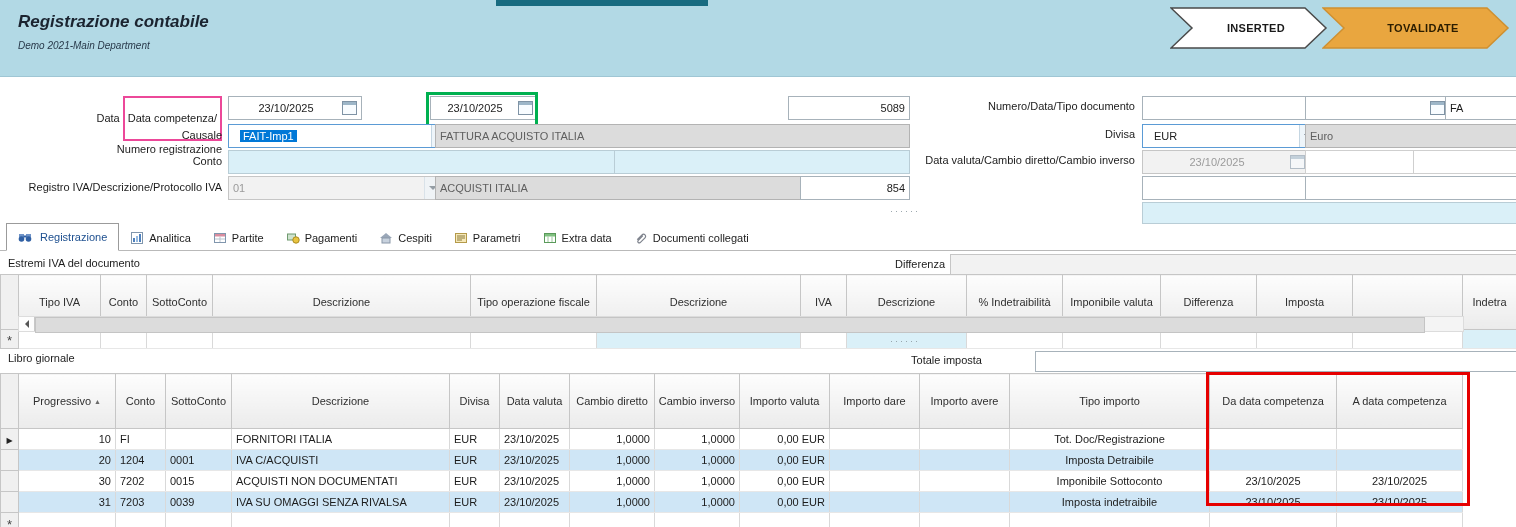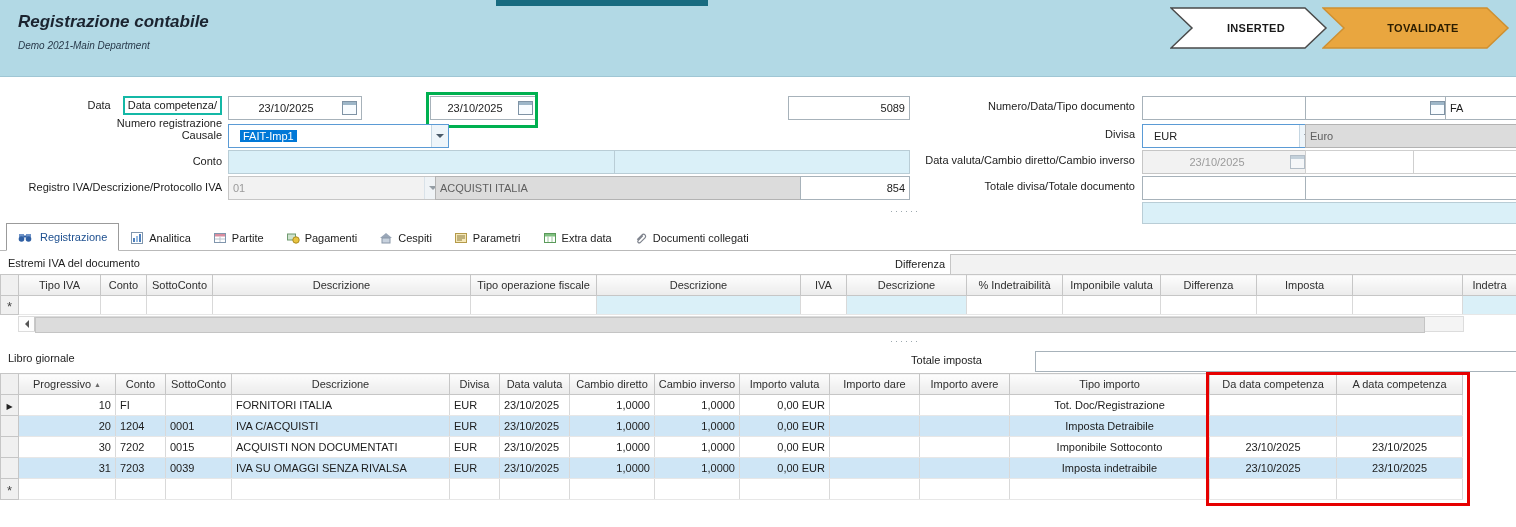--- a/index.html
+++ b/index.html
@@ -9,21 +9,21 @@
   .hdr{position:absolute;left:0;top:0;width:1516px;height:76px;background:#b2d9e5;border-bottom:1px solid #9fc6d4;}
   .accent{position:absolute;left:496px;top:0;width:212px;height:6px;background:#186b80;}
   .title{position:absolute;left:18px;top:12px;font-size:17px;font-weight:bold;font-style:italic;color:#1b2430;}
   .subtitle{position:absolute;left:18px;top:40px;font-size:10px;font-style:italic;color:#28394a;}
   .wfarrow{position:absolute;top:7px;height:42px;}
   .wfarrow svg{position:absolute;left:0;top:0;}
   .wfarrow .wftxt{position:relative;display:flex;align-items:center;justify-content:center;height:100%;padding-left:14px;font-weight:bold;font-size:11px;letter-spacing:.3px;}
 
   
   .llbl,.rlbl{position:absolute;text-align:right;line-height:13px;color:#1c1c1c;}
-  .gbox{display:inline-block;border:2px solid #14b8a6;padding:1px 3px;margin-left:12px;}
+  .gbox{display:inline-block;border:2px solid #ec4899;padding:14px 3px;margin-left:3px;}
   .field{position:absolute;height:22px;border:1px solid #a7b2ba;background:#fff;display:flex;align-items:center;padding:0 4px;overflow:hidden;}
   .field.cyan{background:#daf0f8;border-color:#b9cdd6;}
   .field.gray{background:#dcdcdc;border-color:#b3b3b3;color:#5f5f5f;}
   .field.dis{background:#f2f2f2;border-color:#c6c6c6;color:#9b9b9b;}
   .field.soft{border-color:#cfcfcf;}
   .fval{flex:1;white-space:nowrap;overflow:hidden;}
   .fval.c{text-align:center;}
   .fval.r{text-align:right;}
   .sel{background:#0078d7;color:#fff;padding:0 3px;}
   .combo{border-color:#5b9bd5;padding-left:11px;}
@@ -36,21 +36,21 @@
 
   
   .tabbar{position:absolute;left:0;top:224px;width:1516px;height:26px;display:flex;align-items:flex-end;padding-left:6px;border-bottom:1px solid #b9b9b9;background:#fff;}
   .tab{display:flex;align-items:center;gap:5px;height:25px;padding:0 11px;white-space:nowrap;color:#1c1c1c;}
   .tab.active{border:1px solid #9b9b9b;border-bottom:1px solid #fff;background:#fff;color:#1d4f8f;height:26px;margin-bottom:-1px;gap:8px;}
   .ticon{display:inline-flex;width:14px;height:14px;}
 
   
   .seclbl{position:absolute;color:#1c1c1c;}
   .grid{position:absolute;border-collapse:collapse;table-layout:fixed;font-size:11px;}
-  .grid th{font-weight:normal;background:linear-gradient(#fdfdfd,#ebebeb);border:1px solid #c6c6c6;padding:2px 3px;height:16px;white-space:nowrap;overflow:hidden;color:#2f2f2f;text-align:center;}
+  .grid th{font-weight:normal;background:linear-gradient(#fdfdfd,#ebebeb);border:1px solid #c6c6c6;padding:19px 3px;height:16px;white-space:nowrap;overflow:hidden;color:#2f2f2f;text-align:center;}
   .grid td{border-left:1px solid #d9d9d9;border-right:1px solid #d9d9d9;border-bottom:1px solid #e7e7e7;padding:1px 4px;height:16px;white-space:nowrap;overflow:hidden;background:#fff;}
   .gg td{height:18px;}
   .mk{background:#f0f0f0 !important;border:1px solid #c6c6c6 !important;text-align:center;padding:0 !important;}
   tr.alt td{background:#cfe6f6;}
   td.cyanc{background:#daf0f8 !important;}
   .ar{text-align:right;}
   .ac{text-align:center;}
   .sort{font-size:7px;color:#6a6a6a;margin-left:3px;vertical-align:1px;}
   .curmark{font-size:8px;color:#222;}
   .star{font-size:13px;color:#444;line-height:10px;display:inline-block;margin-top:4px;}
@@ -107,20 +107,23 @@
 
   <div class="field" style="left:788px;top:96px;width:112px;">
     <span class="fval r">5089</span>
   </div>
 
   <div class="llbl" style="left:8px;top:129px;width:214px;">Causale</div>
   <div class="field combo" style="left:228px;top:124px;width:204px;">
     <span class="fval"><span class="sel">FAIT-Imp1</span></span>
     <span class="dd"></span>
   </div>
+  <div class="field gray" style="left:435px;top:124px;width:465px;">
+    <span class="fval">FATTURA ACQUISTO ITALIA</span>
+  </div>
 
   <div class="llbl" style="left:8px;top:155px;width:214px;">Conto</div>
   <div class="field cyan" style="left:228px;top:150px;width:382px;">
       <span class="fval"></span>
     </div>
   <div class="field cyan" style="left:614px;top:150px;width:286px;">
       <span class="fval"></span>
     </div>
 
   <div class="llbl" style="left:8px;top:181px;width:214px;">Registro IVA/Descrizione/Protocollo IVA</div>
@@ -163,21 +166,20 @@
     <span class="fval c">23/10/2025</span>
     <span class="cal dim"></span>
   </div>
   <div class="field soft" style="left:1305px;top:150px;width:104px;">
       <span class="fval"></span>
     </div>
   <div class="field soft" style="left:1413px;top:150px;width:103px;">
       <span class="fval"></span>
     </div>
 
-  <div class="rlbl" style="left:835px;top:180px;width:300px;">Totale divisa/Totale documento</div>
   <div class="field" style="left:1142px;top:176px;width:158px;">
       <span class="fval"></span>
     </div>
   <div class="field" style="left:1305px;top:176px;width:211px;">
       <span class="fval"></span>
     </div>
 
   <div class="field cyan" style="left:1142px;top:202px;width:374px;height:20px;">
       <span class="fval"></span>
     </div>

